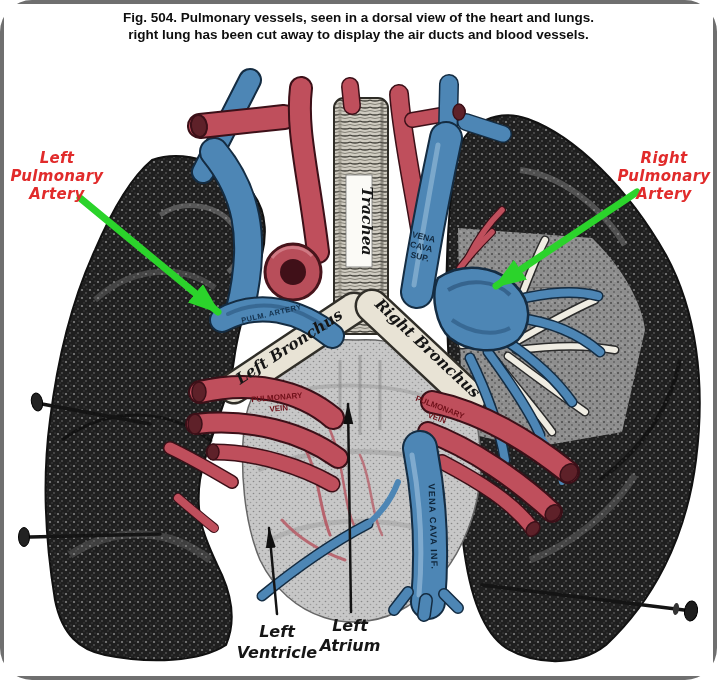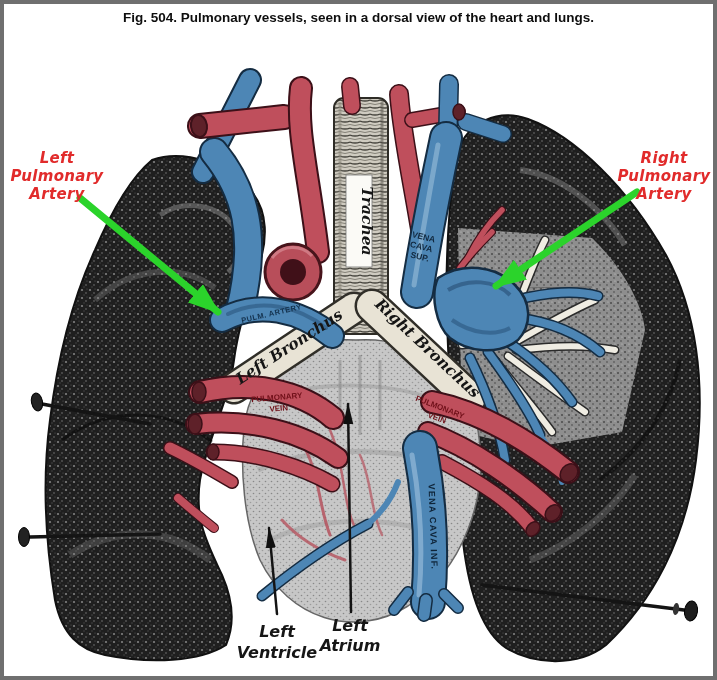--- a/index.html
+++ b/index.html
@@ -1,17 +1,17 @@
 <!DOCTYPE html>
 <html><head>
 <meta charset="utf-8">
 <style>
   html,body{margin:0;padding:0;background:#fff;}
   .stage{position:relative;width:717px;height:680px;background:#ffffff;overflow:hidden;
-         font-family:"Liberation Sans",sans-serif;}
+         font-family:"Liberation Sans",sans-serif;border-radius:32px;}
   .frame{position:absolute;inset:0;border:4px solid #6f6f6f;pointer-events:none;z-index:20;}
   .caption{position:absolute;top:9px;left:0;right:0;text-align:center;z-index:5;
            font:600 13.5px/17px "Liberation Sans",sans-serif;color:#0e0e0e;}
   .art{position:absolute;inset:0;z-index:1;}
   text{user-select:none;}
   .hand{font-family:"DejaVu Sans",sans-serif;font-style:italic;font-weight:bold;
         font-size:15px;text-anchor:middle;letter-spacing:.3px;}
   .hand2{font-family:"DejaVu Sans",sans-serif;font-style:italic;font-weight:bold;
          font-size:16px;text-anchor:middle;fill:#161616;}
   .eng{font-family:"DejaVu Serif",serif;font-style:italic;font-weight:bold;
@@ -19,20 +19,21 @@
   .engsm{font-family:"Liberation Sans",sans-serif;font-weight:bold;text-anchor:middle;}
 </style>
 </head>
 <body>
 
 <div class="stage">
   <div class="frame"></div>
 
   <div class="caption">
     <div>Fig. 504. Pulmonary vessels, seen in a dorsal view of the heart and lungs.</div>
+    <div>right lung has been cut away to display the air ducts and blood vessels.</div>
   </div>
 
   <svg class="art" viewBox="0 0 717 680" width="717" height="680">
     <defs>
       <pattern id="lungTex" width="8" height="8" patternUnits="userSpaceOnUse">
         <rect width="8" height="8" fill="#1f1f1f"></rect>
         <circle cx="2" cy="2" r="1.1" fill="#9a9a9a" opacity="0.8"></circle>
         <circle cx="6" cy="5" r="0.9" fill="#6f6f6f" opacity="0.7"></circle>
         <circle cx="4" cy="7" r="0.7" fill="#555555" opacity="0.8"></circle>
         <circle cx="7" cy="1" r="0.6" fill="#7a7a7a" opacity="0.6"></circle>

